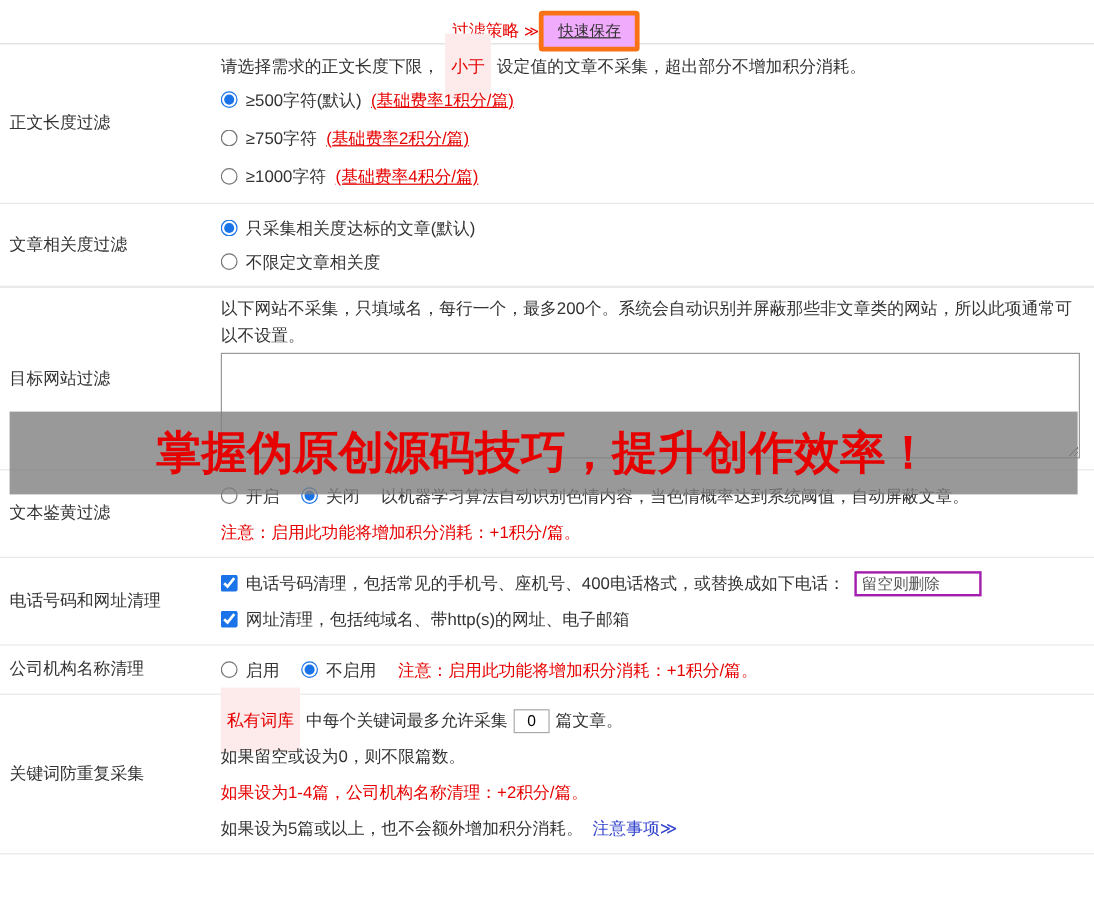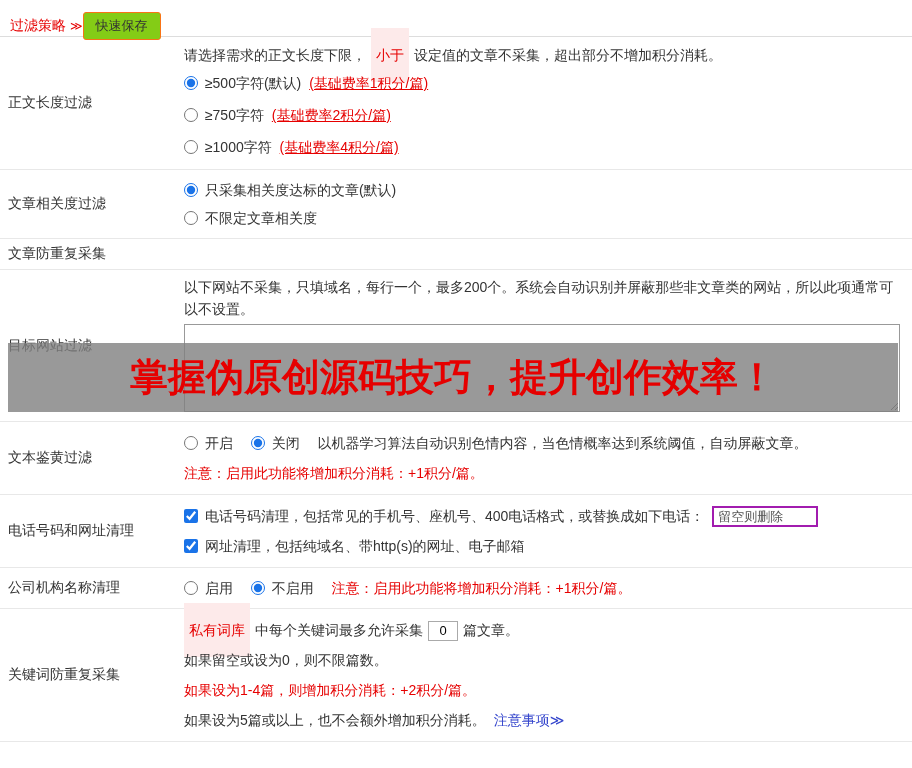--- a/index.html
+++ b/index.html
@@ -4,29 +4,29 @@
 <style>
   * { margin:0; padding:0; box-sizing:border-box; }
   html,body { width:912px; height:768px; }
   body {
     background:#fff;
     font-family:"Liberation Sans","DejaVu Sans",sans-serif;
     font-size:14px; color:#333;
     position:relative; overflow:hidden;
   }
   .header{
-    height:37px; display:flex; align-items:center; justify-content:flex-start;
+    height:37px; display:flex; align-items:center; justify-content:center;
     padding:16px 12px 0 10px; border-bottom:1px solid #ddd;
   }
   .header-left{ display:flex; align-items:center; gap:4px; }
   .header-title{ color:var(--header-red,#e60000); font-size:14px; }
   .header-chevron{ color:var(--header-red,#e60000); font-size:12px; cursor:pointer; }
   .save-btn{
-    background:#84cc16; border:1px solid #f97316; border-radius:3px;
-    padding:4px 12px; font-size:13px; color:#333; cursor:pointer;
+    background:#f0abfc; border:4px solid #f97316; border-radius:3px;
+    padding:4px 12px; font-size:13px; color:#333; cursor:pointer;text-decoration:underline;
   }
   .row{ display:flex; border-bottom:1px solid var(--border,#e8e8e8); }
   .row-label{ width:178px; flex-shrink:0; padding:6px 8px; display:flex; align-items:center; }
   .row-content{ flex:1; padding:6px 12px 6px 6px; }
   .line{ line-height:30px; }
   .line-sm{ line-height:28px; }
   .intro{ line-height:24px; }
   .intro-sm{ line-height:22px; }
   .option{ display:block; line-height:32px; cursor:pointer; }
   .option-sm{ display:block; line-height:28px; cursor:pointer; }
@@ -109,21 +109,20 @@
         <span>只采集相关度达标的文章(默认)</span>
       </label>
       <label class="option-sm">
         <input type="radio" name="rel" style="">
         <span>不限定文章相关度</span>
       </label>
     </div>
   </div>
 
   <div class="row">
-    <div class="row-label">文章防重复采集</div>
   </div>
 
   <div class="row">
     <div class="row-label">目标网站过滤</div>
     <div class="row-content">
       <div class="intro-sm">以下网站不采集，只填域名，每行一个，最多200个。系统会自动识别并屏蔽那些非文章类的网站，所以此项通常可以不设置。</div>
       <textarea class="target-textarea" style=""></textarea>
     </div>
   </div>
 
@@ -181,21 +180,21 @@
     </div>
   </div>
 
   <div class="row">
     <div class="row-label">关键词防重复采集</div>
     <div class="row-content">
       <div class="line">
         <span class="hl" style="margin-left:0;">私有词库</span><span>中每个关键词最多允许采集</span><input type="text" class="small-input" value="0" style=""><span>篇文章。</span>
       </div>
       <div class="line">如果留空或设为0，则不限篇数。</div>
-      <div class="line red">如果设为1-4篇，则增加积分消耗：+2积分/篇。</div>
+      <div class="line red">如果设为1-4篇，公司机构名称清理：+2积分/篇。</div>
       <div class="line">
         <span>如果设为5篇或以上，也不会额外增加积分消耗。</span><span class="link"><span>注意事项</span><span>≫</span></span>
       </div>
     </div>
   </div>
 
   <div class="overlay">
     <span class="overlay-text">掌握伪原创源码技巧，提升创作效率！</span>
   </div>
 

